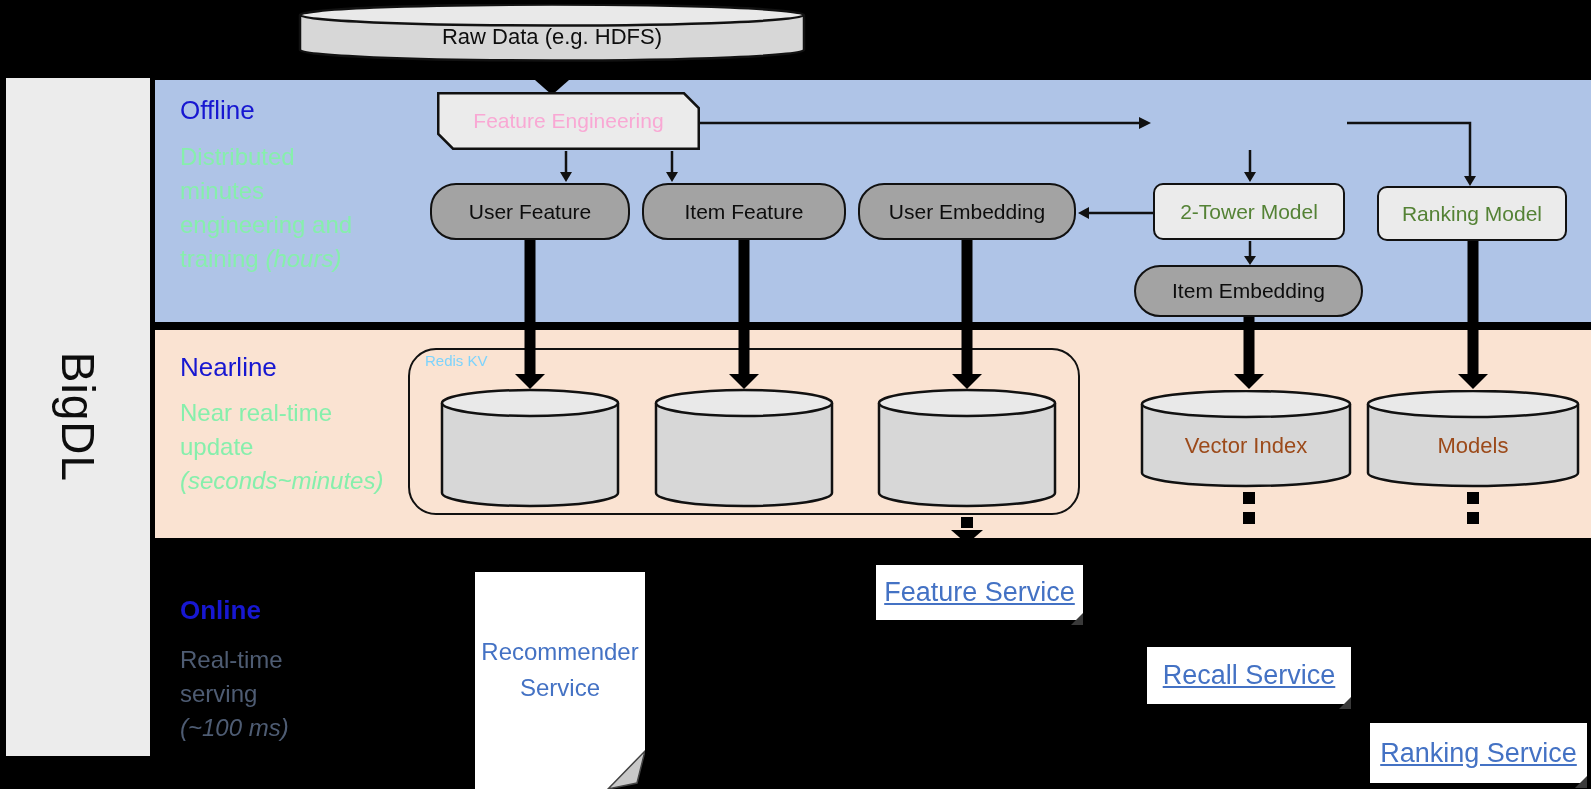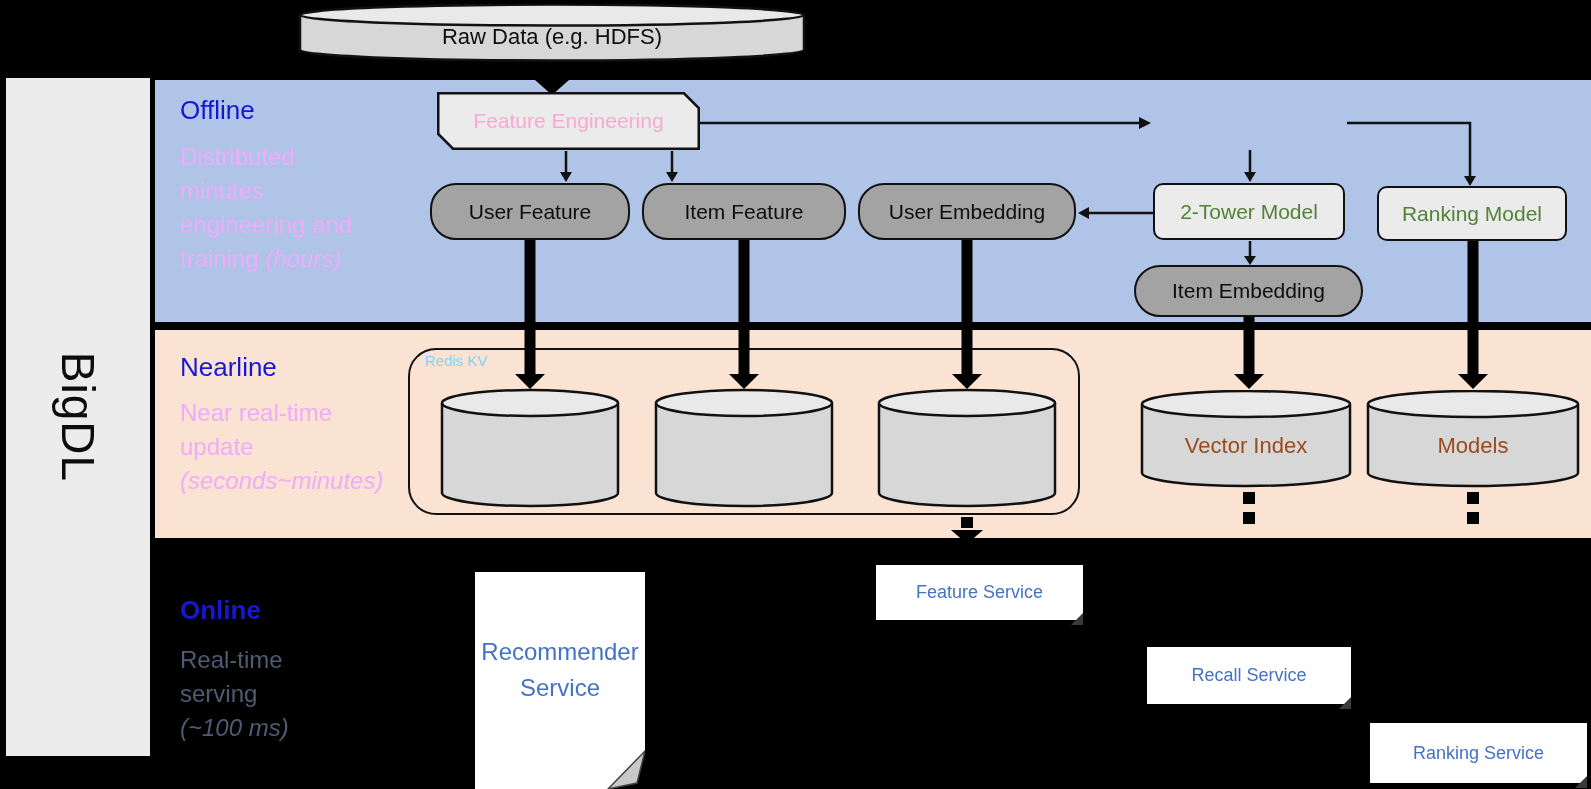--- a/index.html
+++ b/index.html
@@ -6,40 +6,40 @@
   .canvas{position:relative;width:1591px;height:789px;background:#000;overflow:hidden;
           font-family:"Liberation Sans",sans-serif;}
   .band{position:absolute;left:155px;width:1436px;}
   .band.offline{top:80px;height:242px;background:#afc4e7;}
   .band.nearline{top:330px;height:208px;background:#fae3d2;}
   .bigdl-bar{position:absolute;left:6px;top:78px;width:144px;height:678px;background:#ececec;
              display:flex;align-items:center;justify-content:center;}
   .bigdl-text{transform:rotate(90deg);font-size:46px;color:#0d0d0d;letter-spacing:1px;white-space:nowrap;}
   .heading{position:absolute;font-size:26px;color:#1717d1;}
   .heading.bold{font-weight:bold;}
-  .desc{position:absolute;font-size:24px;color:#f0abfc;line-height:34px;}
+  .desc{position:absolute;font-size:24px;color:#86efac;line-height:34px;}
   .desc.on-black{color:#4e5c73;}
   .desc em{font-style:italic;}
   .node-label{display:flex;align-items:center;justify-content:center;text-align:center;border-radius:26px;}
   .gray-box{position:absolute;background:#a3a3a3;border:2.5px solid #111;box-sizing:border-box;
             font-size:21px;color:#0d0d0d;z-index:6;}
   .light-round{position:absolute;background:#ebebeb;border:2.5px solid #111;border-radius:10px;
                box-sizing:border-box;font-size:21px;color:#548235;z-index:6;}
   .shape-holder{position:absolute;z-index:6;}
   .shape-holder svg{position:absolute;left:0;top:0;}
   .shape-label{position:absolute;inset:0;display:flex;align-items:center;justify-content:center;
                font-size:21px;color:#f9a8d4;}
   .cyl{position:absolute;z-index:4;}
   .cyl .shape-label{color:#9c4a1a;font-size:22px;align-items:center;}
   .redis-frame{position:absolute;left:408px;top:348px;width:672px;height:167px;border:2.5px solid #111;
                border-radius:28px;box-sizing:border-box;z-index:2;}
   .redis-label{position:absolute;left:425px;top:352px;font-size:15px;color:#7dd3fc;z-index:3;}
   .overlay{position:absolute;left:0;top:0;z-index:5;pointer-events:none;}
   .svc{position:absolute;background:#fff;display:flex;align-items:center;justify-content:center;
-       font-size:18px;color:#4472c4;z-index:6;}
+       font-size:27px;color:#4472c4;z-index:6;text-decoration:underline;}
   .curl{position:absolute;right:-2px;bottom:-7px;}
   .doc{position:absolute;left:475px;top:572px;width:170px;height:217px;z-index:6;}
   .doc-label{position:absolute;left:0;top:62px;width:170px;text-align:center;font-size:24px;
              line-height:36px;color:#4472c4;}
 </style>
 </head>
 <body>
 
 <div class="canvas">
 

